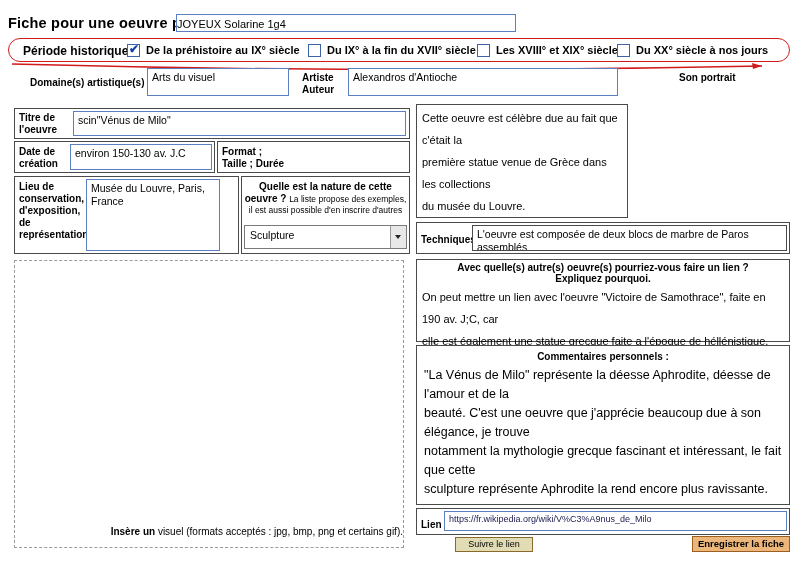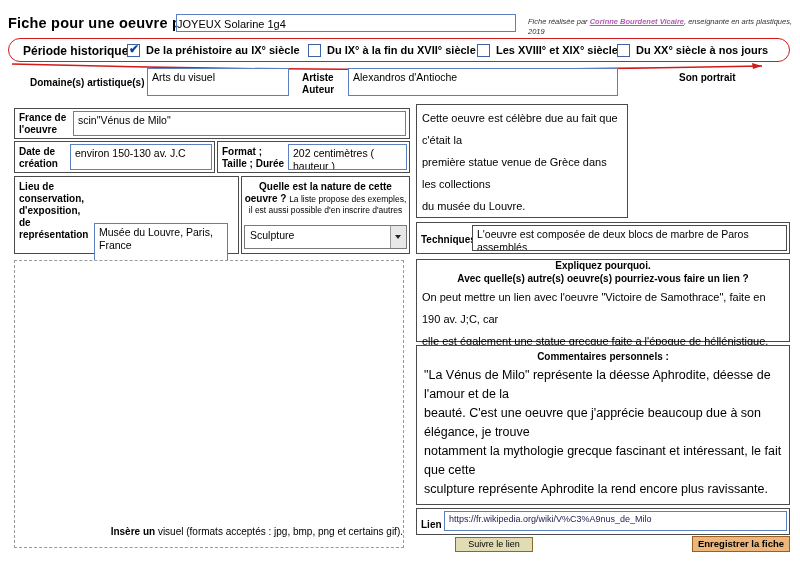--- a/index.html
+++ b/index.html
@@ -259,23 +259,20 @@
   }
 </style>
 </head>
 <body>
 
 <div class="page">
 
   <div class="header-row">
     <div class="main-title">Fiche pour une oeuvre par</div>
     <div class="name-field" placeholder="Nom Prénom Classe">JOYEUX Solarine 1g4</div>
-    <div class="credit">
-      <span>Fiche réalisée par </span><a href="#">Corinne Bourdenet Vicaire</a><span>, enseignante en arts plastiques, 2019</span>
-    </div>
   </div>
 
   <div class="period-band">
     <div class="period-label">Période historique</div>
     <div class="chk checked" style="left:118px;"></div>
     <div class="period-item-label" style="left:137px;">De la préhistoire au IX° siècle</div>
     <div class="chk" style="left:299px;"></div>
     <div class="period-item-label" style="left:318px;">Du IX° à la fin du XVII° siècle</div>
     <div class="chk" style="left:468px;"></div>
     <div class="period-item-label" style="left:487px;">Les XVIII° et  XIX° siècles</div>
@@ -293,46 +290,43 @@
   </div>
 
   <div class="boxlabel" style="left:302px; top:72px; width:60px; white-space:pre-line;">Artiste
 Auteur</div>
   <div class="field" style="left:348px; top:68px; width:270px; height:28px;">
     <span class="fieldtext">Alexandros d'Antioche</span>
   </div>
   <div class="portrait-label" style="left:679px; top:72px;">Son portrait</div>
 
   <div class="box" style="left:14px; top:108px; width:396px; height:31px;"></div>
-  <div class="boxlabel" style="left:19px; top:112px; width:60px; white-space:pre-line;">France de
+  <div class="boxlabel" style="left:19px; top:112px; width:60px; white-space:pre-line;">Titre de
 l'oeuvre</div>
   <div class="field" style="left:73px; top:111px; width:333px; height:25px;">
     <span class="fieldtext">scin"Vénus de Milo"</span>
   </div>
 
   <div class="box" style="left:14px; top:141px; width:201px; height:32px;"></div>
   <div class="boxlabel" style="left:19px; top:146px; width:58px; white-space:pre-line;">Date de
 création</div>
   <div class="field" style="left:70px; top:144px; width:142px; height:26px;">
     <span class="fieldtext">environ 150-130 av. J.C</span>
   </div>
 
   <div class="box" style="left:217px; top:141px; width:193px; height:32px;"></div>
   <div class="boxlabel" style="left:222px; top:146px; width:70px; white-space:pre-line;">Format ;
 Taille ;  Durée</div>
-  <div class="field" style="left:288px; top:144px; width:119px; height:26px;">
-    <span class="fieldtext">202 centimètres ( hauteur )</span>
-  </div>
 
   <div class="box" style="left:14px; top:176px; width:225px; height:78px;"></div>
   <div class="boxlabel" style="left:19px; top:181px; width:80px; white-space:pre-line;">Lieu de
 conservation,
 d'exposition,
 de représentation</div>
-  <div class="field" style="left:94px; top:179px; width:134px; height:72px;margin-top:44px;">
+  <div class="field" style="left:86px; top:179px; width:134px; height:72px;">
     <span class="fieldtext">Musée du Louvre, Paris, France</span>
   </div>
 
   <div class="box" style="left:241px; top:176px; width:169px; height:78px;">
     <div class="sectiontitle" style="top:16px;">
       <span>oeuvre ?</span>
       <span class="hint">La liste propose des exemples, il
 est aussi possible d'en inscrire d'autres</span>
     </div>
     <div class="sectiontitle" style="top:4px;">Quelle est la nature de cette</div>
@@ -359,22 +353,22 @@
   </div>
 
   <div class="box" style="left:416px; top:222px; width:374px; height:32px;"></div>
   <div class="boxlabel" style="left:421px; top:234px;">Techniques</div>
   <div class="field" style="left:472px; top:225px; width:315px; height:26px; border-color:#4a4a4a;">
     <span class="fieldtext">L'oeuvre est composée de deux blocs de marbre de Paros assemblés
 discrètement à la taille.</span>
   </div>
 
   <div class="panel" style="left:416px; top:259px; width:374px; height:83px;">
+    <span class="paneltitle">Avec quelle(s) autre(s) oeuvre(s) pourriez-vous faire un lien ?</span>
     <span class="paneltitle" style="margin-top:0;">Expliquez pourquoi.</span>
-    <span class="paneltitle">Avec quelle(s) autre(s) oeuvre(s) pourriez-vous faire un lien ?</span>
     <div class="panelbody">On peut mettre un lien avec l'oeuvre "Victoire de Samothrace", faite en 190 av. J;C, car
 elle est également une statue grecque faite a l'époque de héllénistique.
 Les sculptures se ressemble, elles possèdent toutes les deux un corps demi-dénudé en
 marbre de Paros.</div>
   </div>
 
   <div class="panel" style="left:416px; top:345px; width:374px; height:160px;">
     <span class="paneltitle" style="margin-top:5px;">Commentaires personnels :</span>
     <div class="bigbody">"La Vénus de Milo" représente la déesse Aphrodite, déesse de l'amour et de la
 beauté. C'est une oeuvre que j'apprécie beaucoup due à son élégance, je trouve

